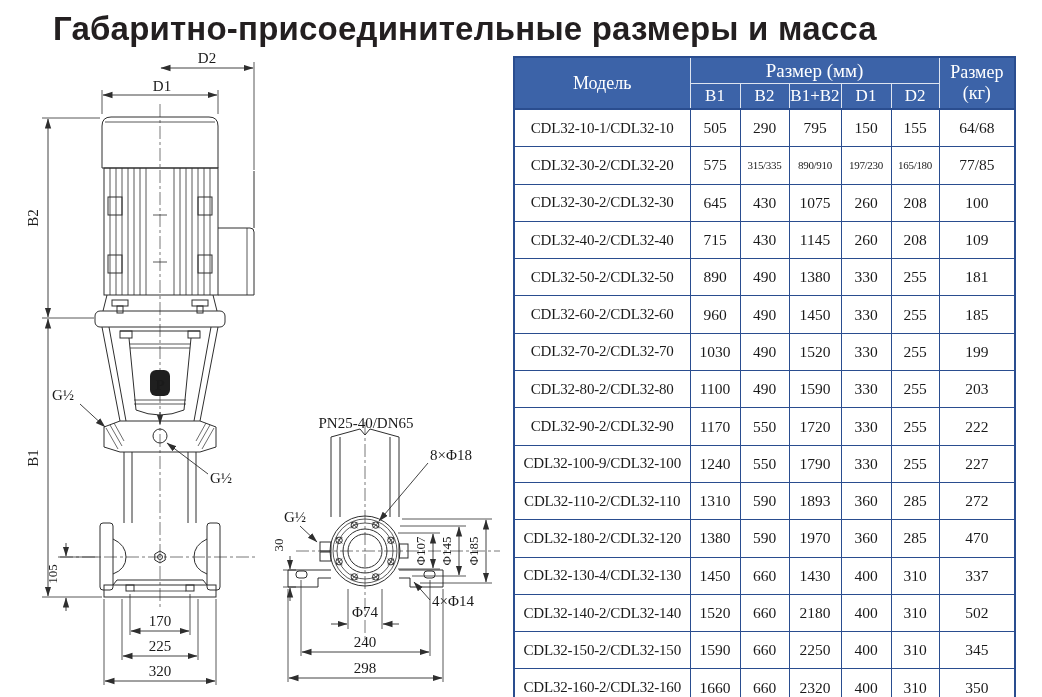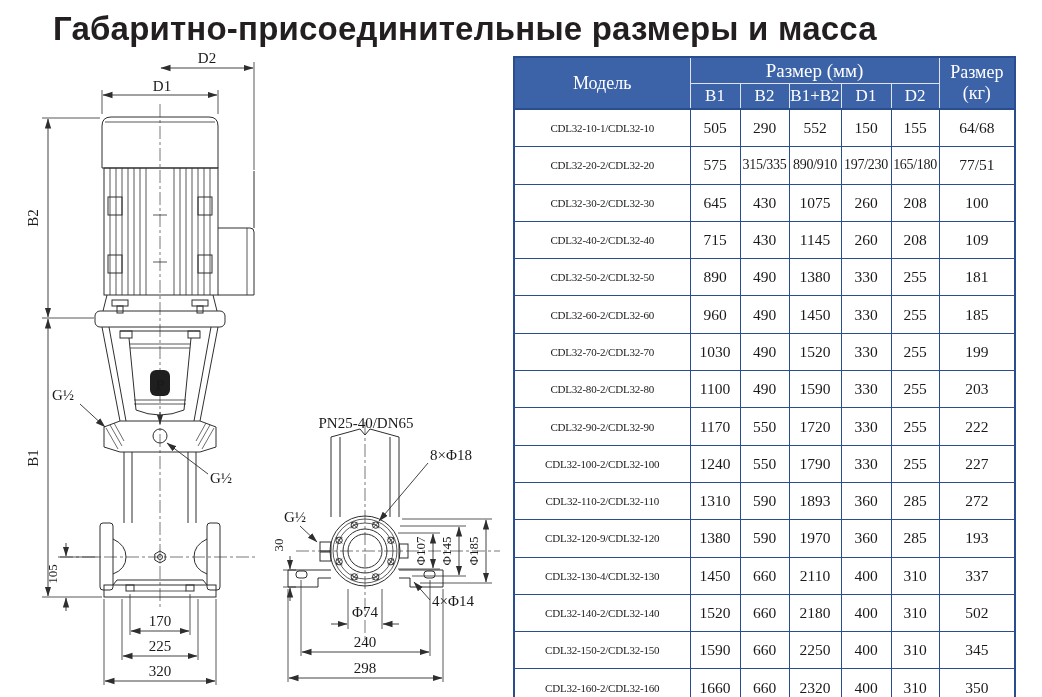--- a/index.html
+++ b/index.html
@@ -14,22 +14,22 @@
   col.c-d1{width:50px}col.c-d2{width:48px}col.c-mass{width:76px}
   thead th{background:var(--hbg,#3c63a8);color:#fff;font-weight:normal;border:1.3px solid #dde4f0;
            font-size:17px;padding:0;}
   thead{border-bottom:2px solid var(--bdr,#2a4d8f);}
   th.group{font-size:19px;height:25px;text-align:center;}
   th.model-h,th.mass-h{font-size:18px;}
   tr.subrow th{height:24px;font-size:17px;}
   th.mass-h div{line-height:1.15;}
   tbody td{border:1.4px solid var(--bdr,#2a4d8f);text-align:center;font-size:15.5px;height:36.3px;
            padding:0;color:#1a1a1a;background:#fff;}
-  tbody td.model{font-size:11px;letter-spacing:-0.2px;}
-  tbody td.sm{font-size:14px;letter-spacing:-0.3px;}
+  tbody td.model{font-size:15px;letter-spacing:-0.2px;}
+  tbody td.sm{font-size:11px;letter-spacing:-0.3px;}
   
   #drawing{position:absolute;left:0;top:40px;}
   .ln{stroke:#2e2e2e;stroke-width:1;fill:none;}
   .thin{stroke:#2e2e2e;stroke-width:0.8;fill:none;}
   .cl{stroke:#555;stroke-width:0.8;fill:none;stroke-dasharray:13 3 3 3;}
   .dim{stroke:#2e2e2e;stroke-width:0.9;fill:none;}
   text.dt{font-family:"Liberation Serif",serif;font-size:15px;fill:#1a1a1a;}
   text.sm2{font-size:13px;}
   .hatch{stroke:#2e2e2e;stroke-width:0.7;}
 </style>
@@ -369,33 +369,33 @@
           <th>B1+B2</th>
           <th>D1</th>
           <th>D2</th>
         </tr>
       </thead>
       <tbody>
           <tr>
             <td class="model">CDL32-10-1/CDL32-10</td>
             <td>505</td>
             <td>290</td>
-            <td>552</td>
+            <td>795</td>
             <td>150</td>
             <td>155</td>
             <td>64/68</td>
           </tr>
           <tr>
-            <td class="model">CDL32-20-2/CDL32-20</td>
+            <td class="model">CDL32-30-2/CDL32-20</td>
             <td>575</td>
             <td class="sm">315/335</td>
             <td class="sm">890/910</td>
             <td class="sm">197/230</td>
             <td class="sm">165/180</td>
-            <td>77/51</td>
+            <td>77/85</td>
           </tr>
           <tr>
             <td class="model">CDL32-30-2/CDL32-30</td>
             <td>645</td>
             <td>430</td>
             <td>1075</td>
             <td>260</td>
             <td>208</td>
             <td>100</td>
           </tr>
@@ -447,51 +447,51 @@
           <tr>
             <td class="model">CDL32-90-2/CDL32-90</td>
             <td>1170</td>
             <td>550</td>
             <td>1720</td>
             <td>330</td>
             <td>255</td>
             <td>222</td>
           </tr>
           <tr>
-            <td class="model">CDL32-100-2/CDL32-100</td>
+            <td class="model">CDL32-100-9/CDL32-100</td>
             <td>1240</td>
             <td>550</td>
             <td>1790</td>
             <td>330</td>
             <td>255</td>
             <td>227</td>
           </tr>
           <tr>
             <td class="model">CDL32-110-2/CDL32-110</td>
             <td>1310</td>
             <td>590</td>
             <td>1893</td>
             <td>360</td>
             <td>285</td>
             <td>272</td>
           </tr>
           <tr>
-            <td class="model">CDL32-120-9/CDL32-120</td>
+            <td class="model">CDL32-180-2/CDL32-120</td>
             <td>1380</td>
             <td>590</td>
             <td>1970</td>
             <td>360</td>
             <td>285</td>
-            <td>193</td>
+            <td>470</td>
           </tr>
           <tr>
             <td class="model">CDL32-130-4/CDL32-130</td>
             <td>1450</td>
             <td>660</td>
-            <td>2110</td>
+            <td>1430</td>
             <td>400</td>
             <td>310</td>
             <td>337</td>
           </tr>
           <tr>
             <td class="model">CDL32-140-2/CDL32-140</td>
             <td>1520</td>
             <td>660</td>
             <td>2180</td>
             <td>400</td>

